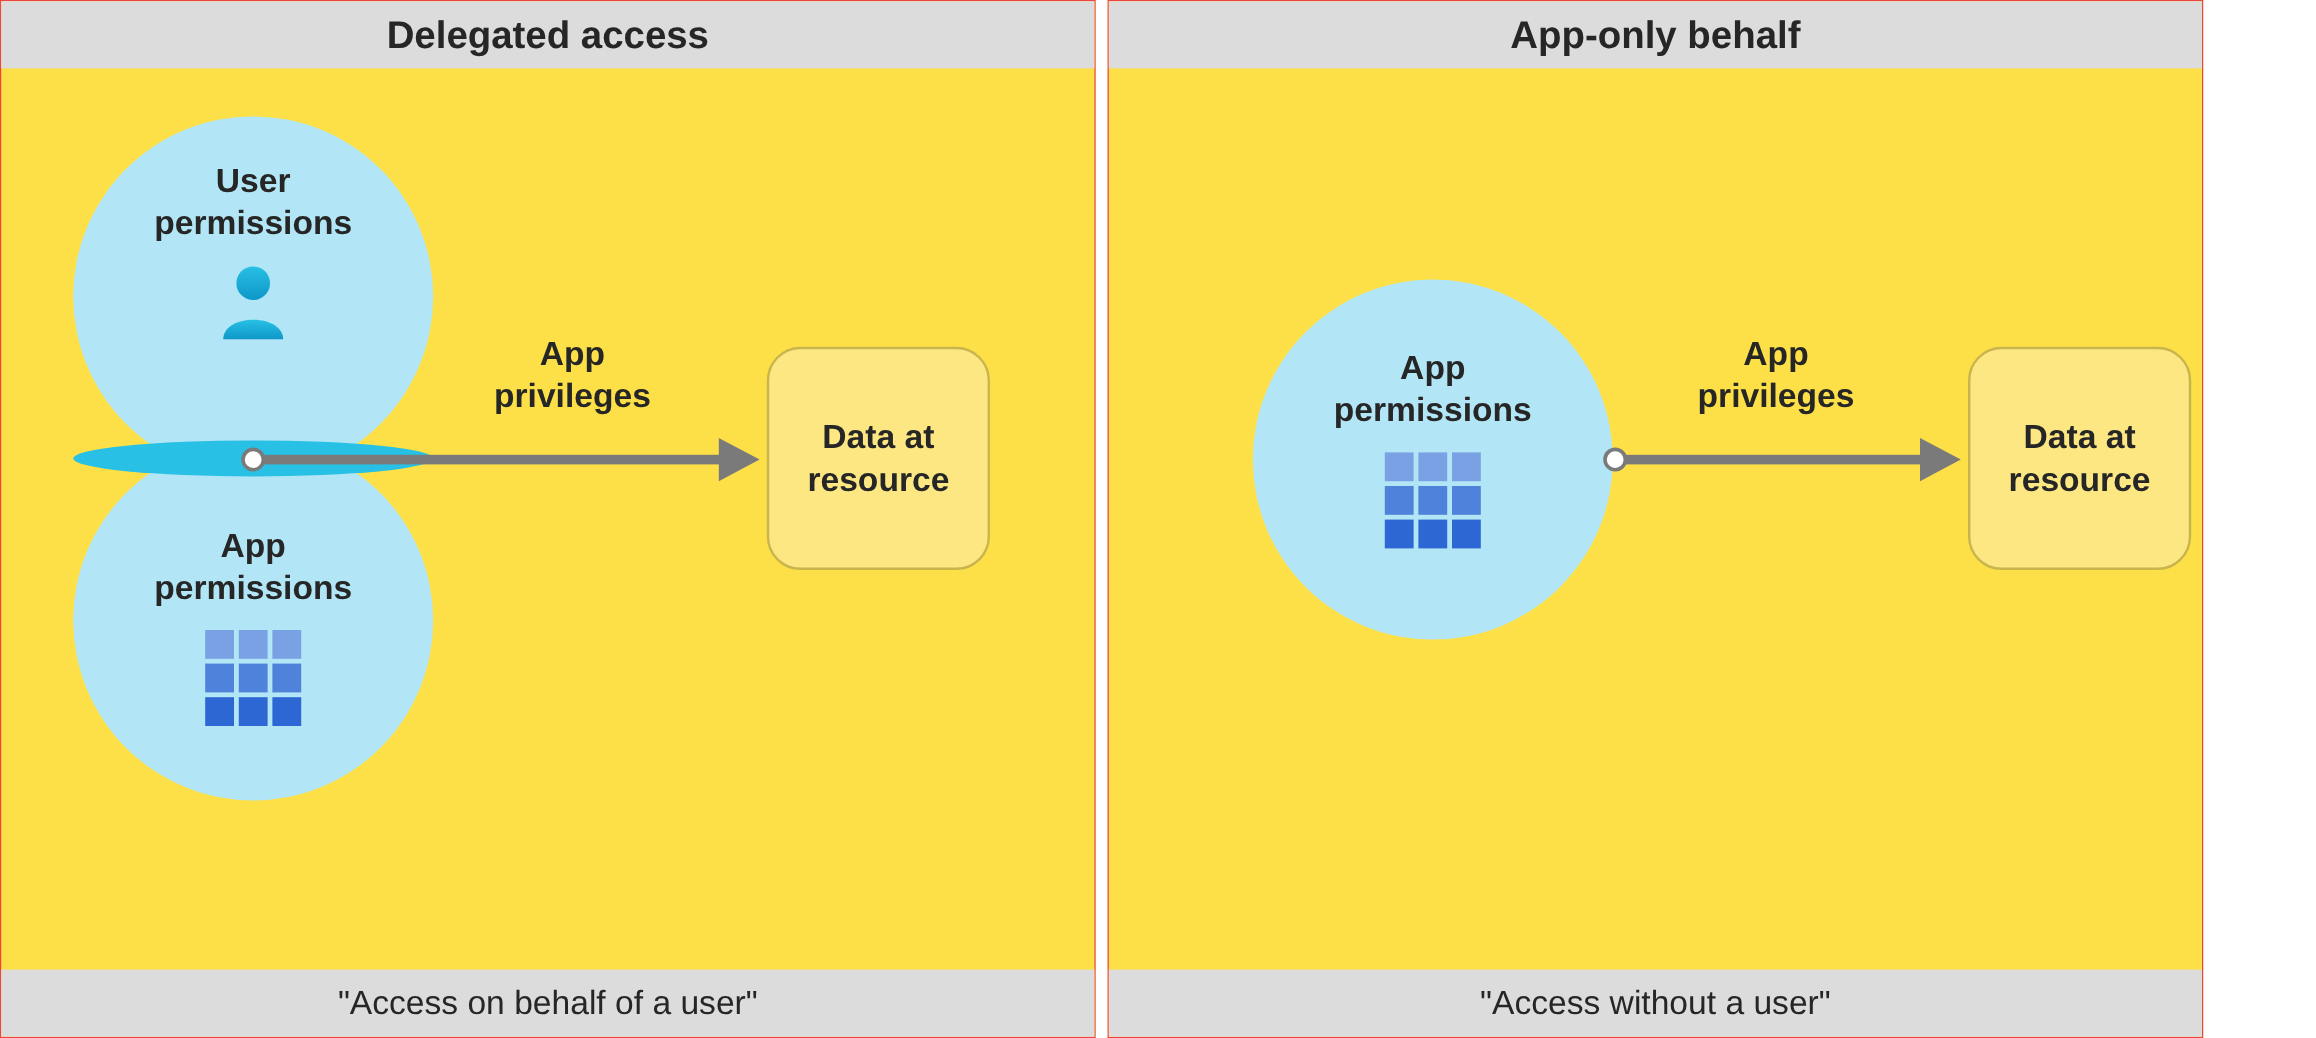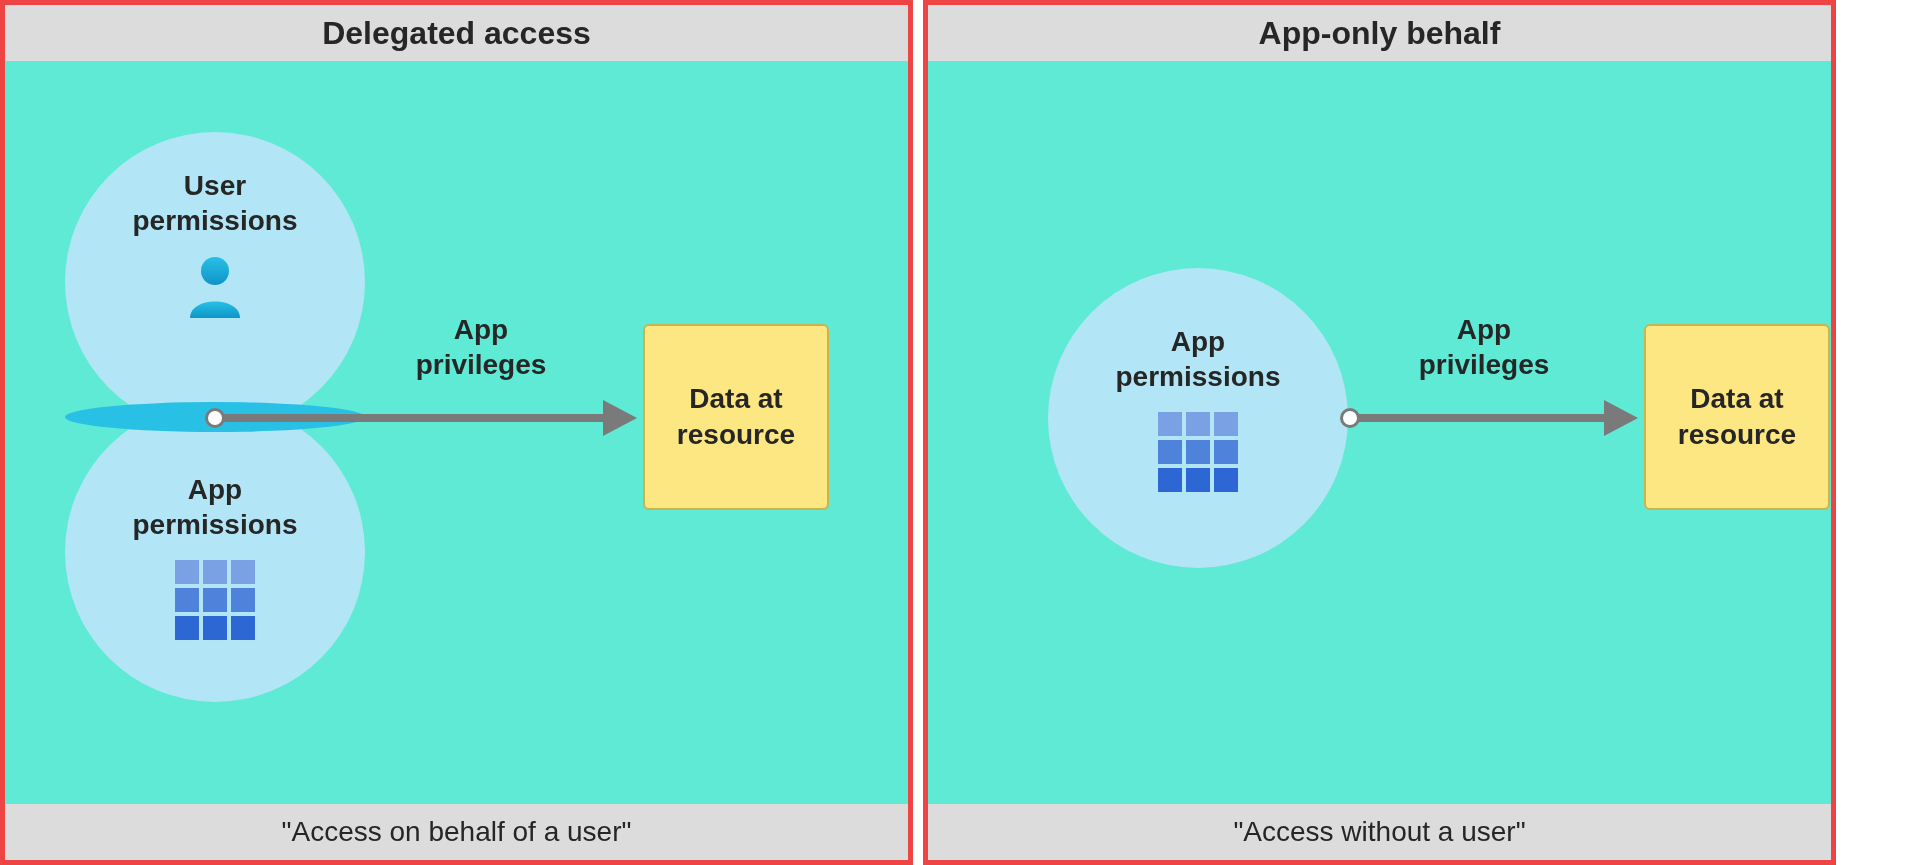--- a/index.html
+++ b/index.html
@@ -11,22 +11,22 @@
     font-family: "Segoe UI", -apple-system, Arial, sans-serif;
     background: #ffffff;
     display: flex;
     gap: 10px;
     padding: 0;
   }
   .panel {
     position: relative;
     width: 913px;
     height: 865px;
-    border: 5px solid #ef4444;
-    background: #5eead4;
+    border: 1px solid #ef4444;
+    background: #fde047;
   }
   .panel-title {
     position: absolute;
     top: 0;
     left: 0;
     right: 0;
     height: 56px;
     background: #dcdcdc;
     display: flex;
     align-items: center;
@@ -48,21 +48,20 @@
     font-size: 28px;
     font-weight: 400;
     color: #262626;
   }
   .diagram-area {
     position: absolute;
     top: 56px;
     left: 0;
     right: 0;
     bottom: 56px;
-    margin-top: 31px;
   }
   
   .circle-user {
     position: absolute;
     width: 300px;
     height: 300px;
     border-radius: 50%;
     background: #b2e5f5;
     left: 60px;
     top: 40px;
@@ -145,21 +144,21 @@
     color: #262626;
     text-align: center;
     line-height: 1.25;
   }
   .data-box {
     position: absolute;
     width: 186px;
     height: 186px;
     background: #fce783;
     border: 2px solid #c9b54c;
-    border-radius: 6px;
+    border-radius: 28px;
     display: flex;
     align-items: center;
     justify-content: center;
     font-size: 28px;
     font-weight: 600;
     color: #262626;
     text-align: center;
     line-height: 1.3;
     padding: 10px;
   }

